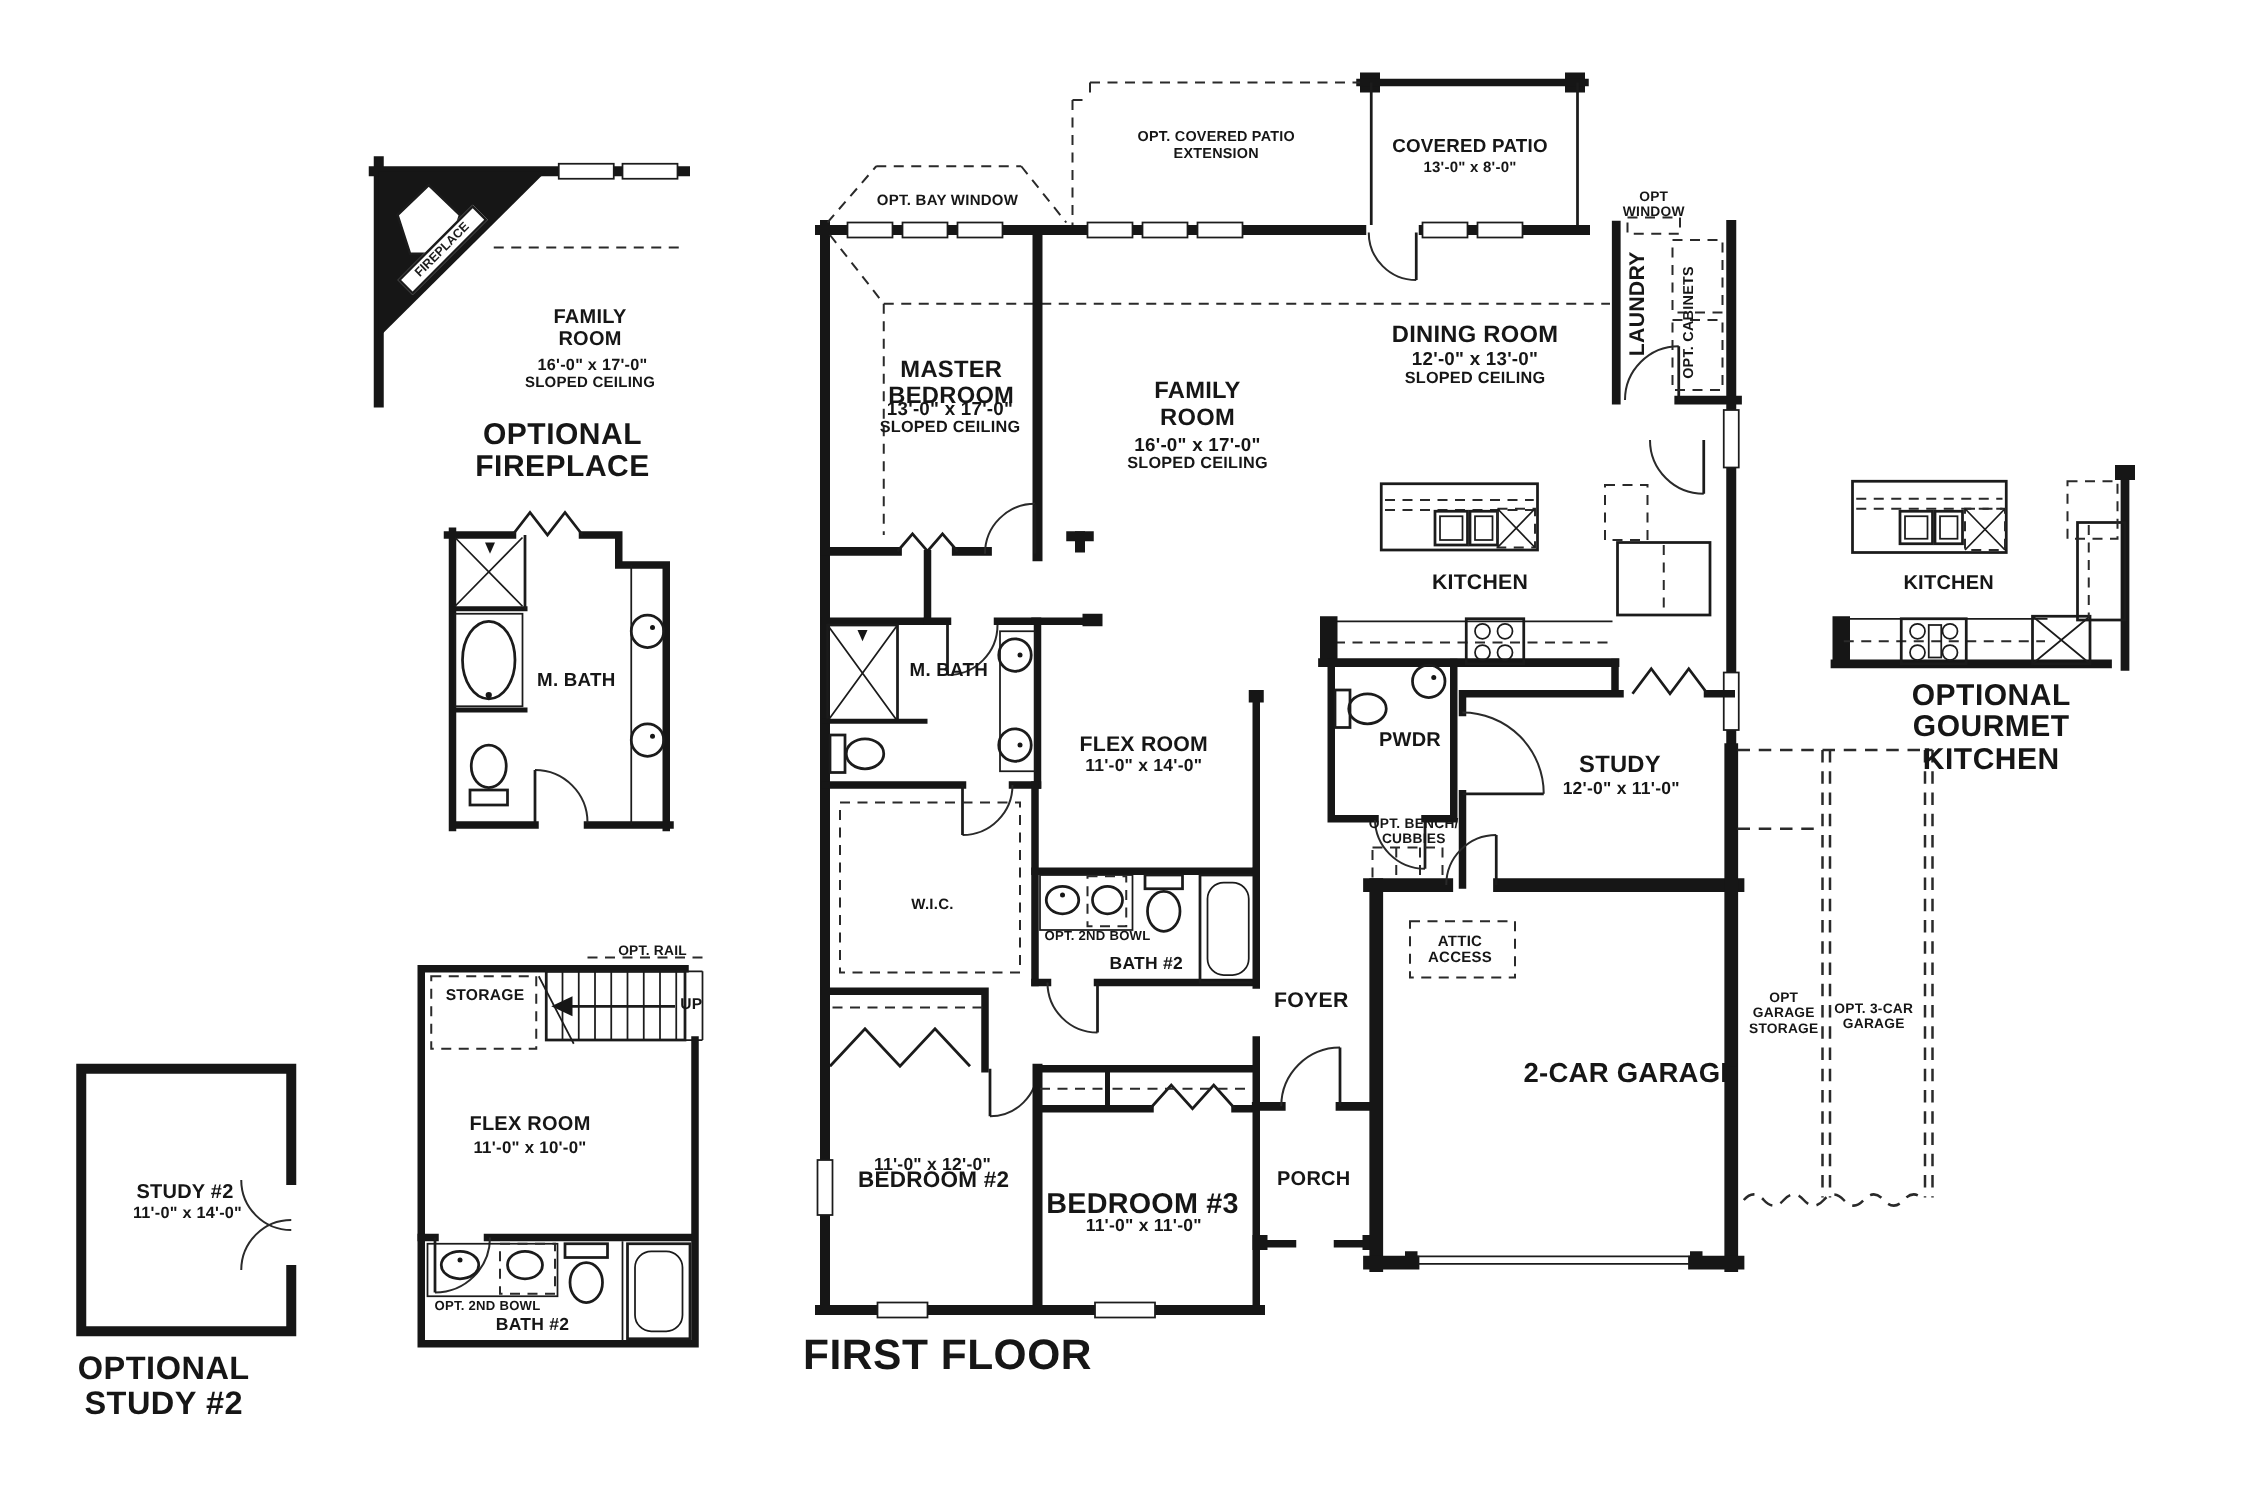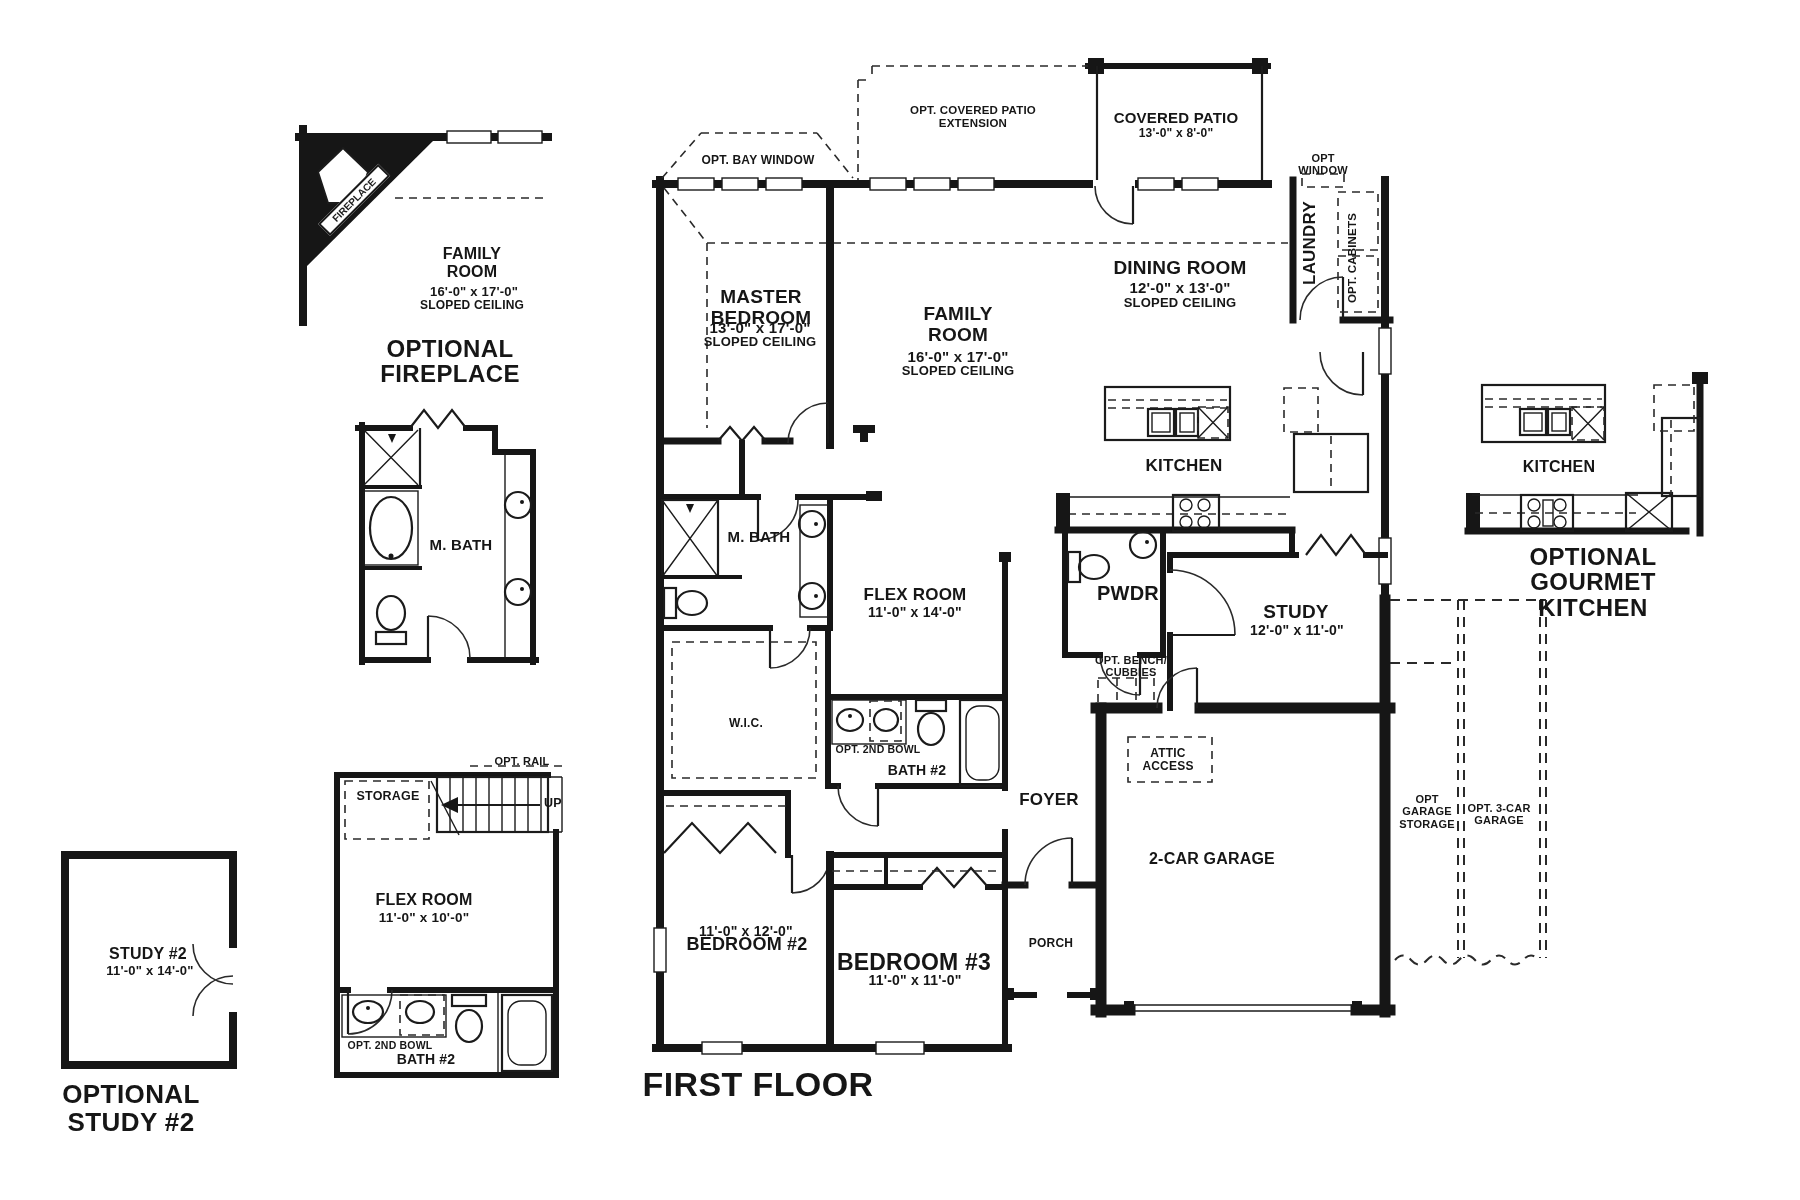--- a/index.html
+++ b/index.html
@@ -302,36 +302,36 @@
 <div class="lbl" style="left:760px;top:342px;font-size:13px">SLOPED CEILING</div>
 <div class="lbl" style="left:958px;top:324px;font-size:19px">FAMILY
 ROOM</div>
 <div class="lbl" style="left:958px;top:357px;font-size:15px">16'-0" x 17'-0"</div>
 <div class="lbl" style="left:958px;top:371px;font-size:13px">SLOPED CEILING</div>
 <div class="lbl" style="left:1184px;top:466px;font-size:17px">KITCHEN</div>
 <div class="lbl" style="left:759px;top:537px;font-size:15px">M. BATH</div>
 <div class="lbl" style="left:915px;top:595px;font-size:17px">FLEX ROOM</div>
 <div class="lbl" style="left:915px;top:613px;font-size:14px">11'-0" x 14'-0"</div>
 <div class="lbl" style="left:746px;top:724px;font-size:12px">W.I.C.</div>
-<div class="lbl" style="left:1128px;top:593px;font-size:20px">PWDR</div>
+<div class="lbl" style="left:1128px;top:593px;font-size:16px">PWDR</div>
 <div class="lbl" style="left:1296px;top:612px;font-size:19px">STUDY</div>
 <div class="lbl" style="left:1297px;top:631px;font-size:14px">12'-0" x 11'-0"</div>
 <div class="lbl" style="left:1131px;top:666px;font-size:11px">OPT. BENCH/
 CUBBIES</div>
 <div class="lbl" style="left:1168px;top:760px;font-size:12px">ATTIC
 ACCESS</div>
 <div class="lbl" style="left:878px;top:750px;font-size:10.5px">OPT. 2ND BOWL</div>
 <div class="lbl" style="left:917px;top:771px;font-size:14px">BATH #2</div>
 <div class="lbl" style="left:1049px;top:800px;font-size:17px">FOYER</div>
 <div class="lbl" style="left:747px;top:944px;font-size:18px">BEDROOM #2</div>
 <div class="lbl" style="left:746px;top:932px;font-size:14px">11'-0" x 12'-0"</div>
 <div class="lbl" style="left:914px;top:963px;font-size:23px">BEDROOM #3</div>
 <div class="lbl" style="left:915px;top:981px;font-size:14px">11'-0" x 11'-0"</div>
-<div class="lbl" style="left:1051px;top:944px;font-size:12px">PORCH</div>
-<div class="lbl" style="left:1212px;top:859px;font-size:16px">2-CAR GARAGE</div>
+<div class="lbl" style="left:1051px;top:944px;font-size:16px">PORCH</div>
+<div class="lbl" style="left:1305px;top:859px;font-size:22px">2-CAR GARAGE</div>
 <div class="lbl" style="left:1427px;top:811px;font-size:11px">OPT
 GARAGE
 STORAGE</div>
 <div class="lbl" style="left:1499px;top:814px;font-size:11px">OPT. 3-CAR
 GARAGE</div>
 <div class="lbl title" style="left:758px;top:1084px;font-size:34px">FIRST FLOOR</div>
 
 <div class="fireplace-tag">FIREPLACE</div>
 <div class="lbl" style="left:472px;top:263px;font-size:16px">FAMILY
 ROOM</div>

